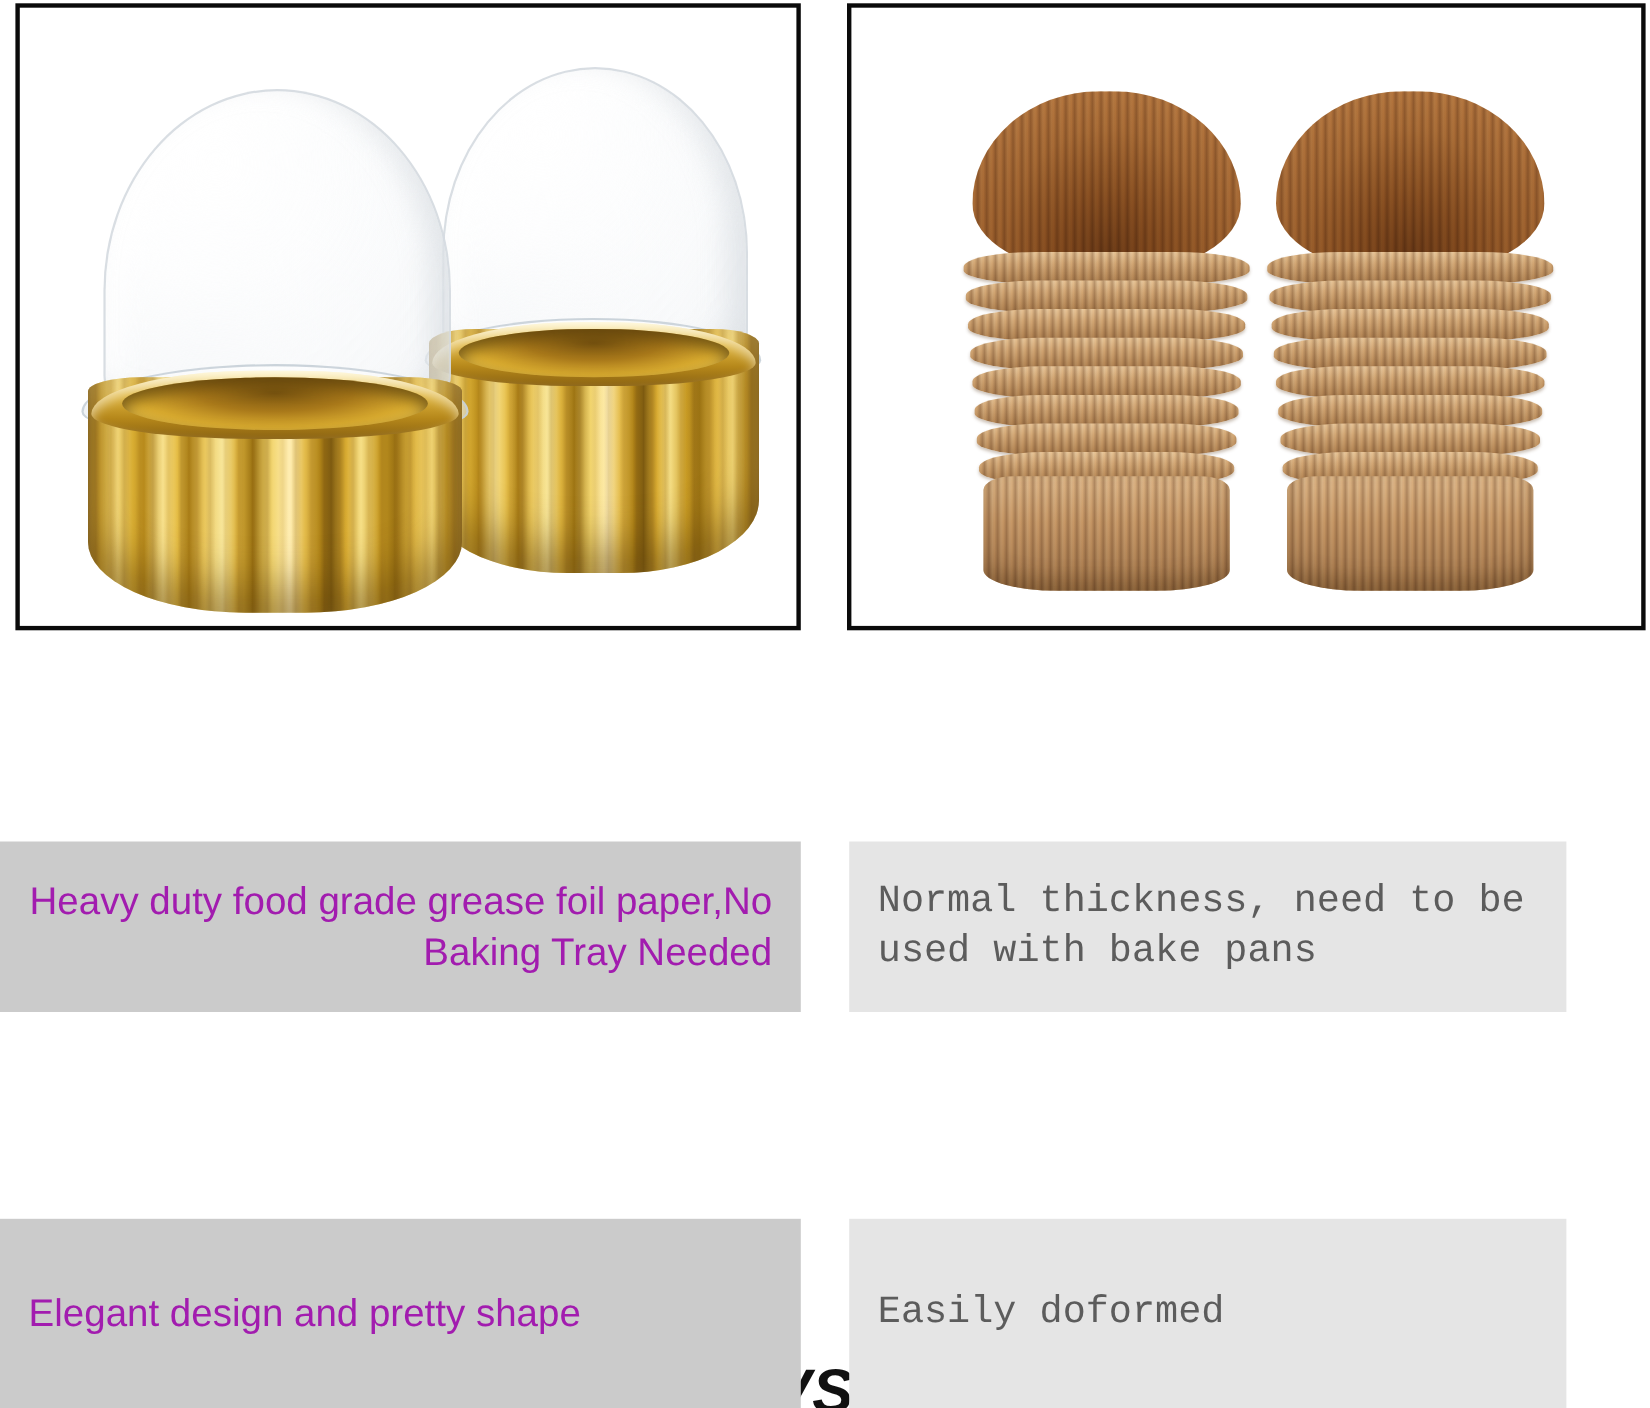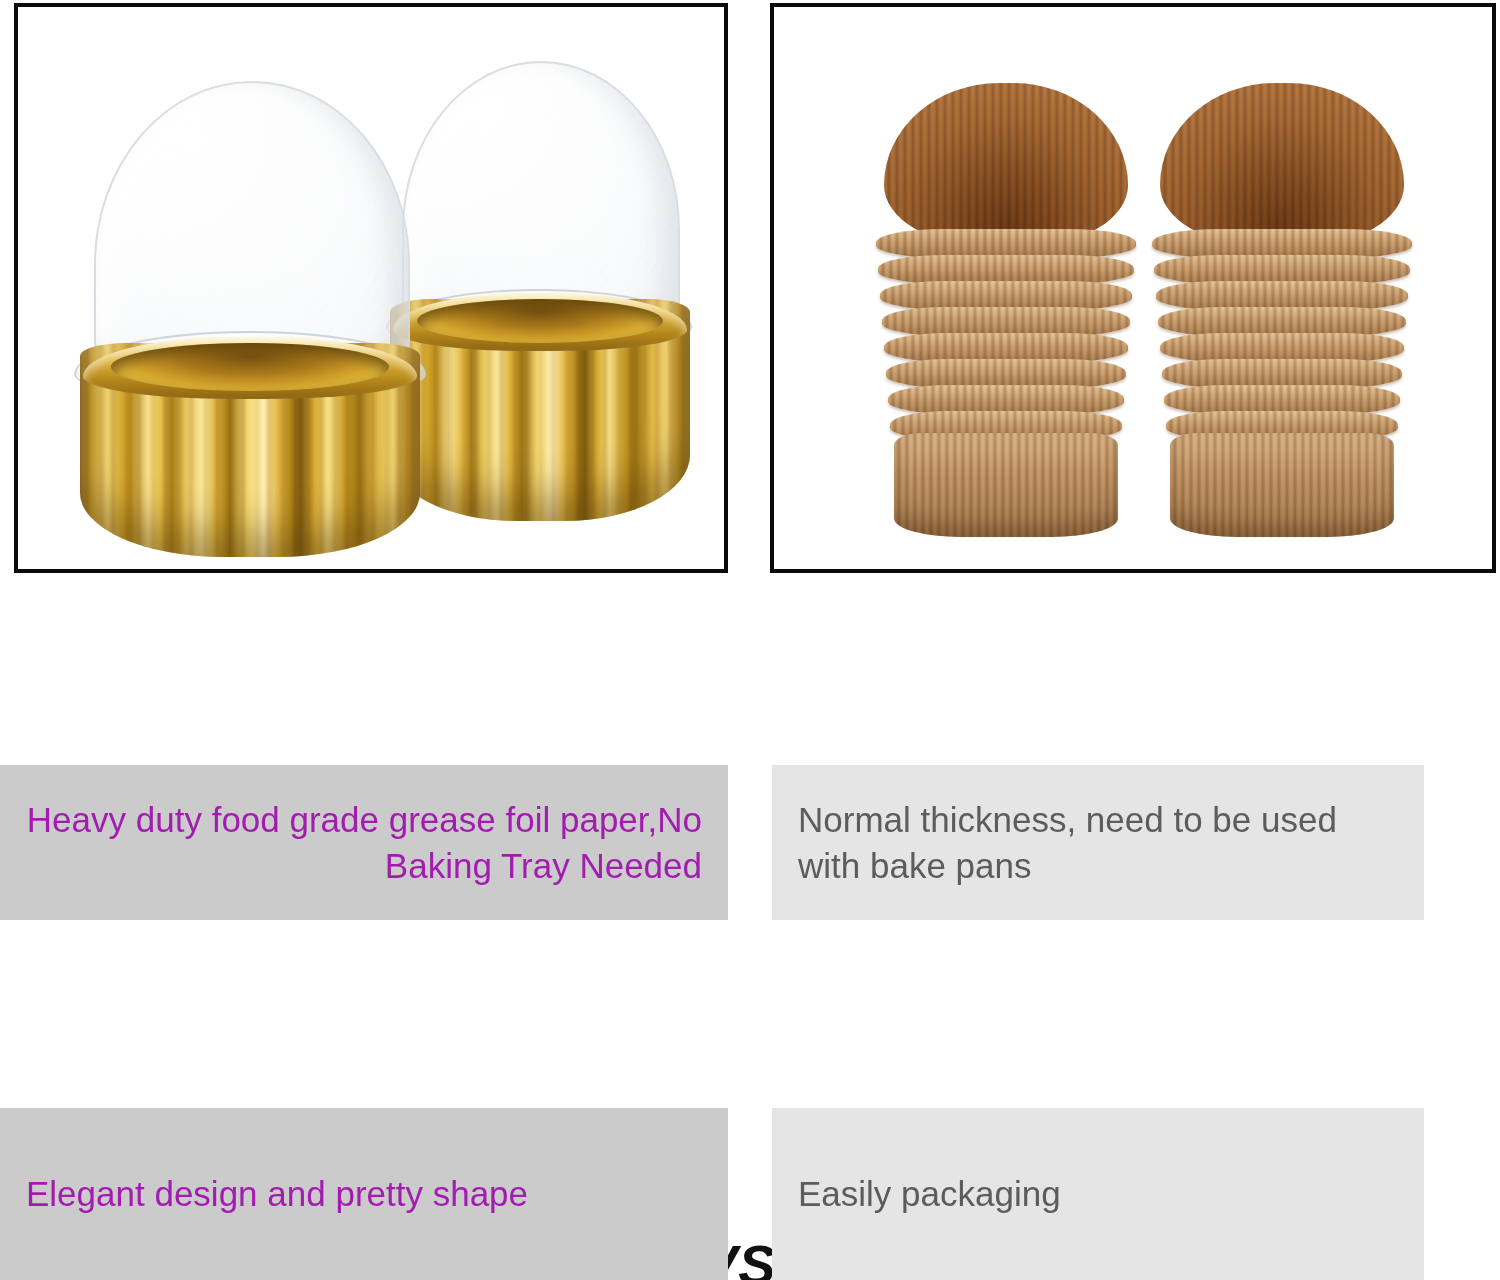--- a/index.html
+++ b/index.html
@@ -139,21 +139,21 @@
   .row.r3 { top:348px; height:172px; }
 
   .cell {
     position:absolute; top:0; height:100%;
     display:flex; align-items:center;
   }
   .cell.ours {
     left:0; width:728px; background:#cbcbcb;
   }
   .cell.normal {
-    left:772px; width:652px; background:#e5e5e5;
+    left:772px; width:652px; background:#e5e5e5;font-family:Liberation Mono, monospace;
   }
   .cell p {
     font-size:35px; line-height:1.30; padding:0 26px; margin:0;
   }
   .cell.ours p   { color:#a21caf;text-align:right; }
   .cell.normal p { color:#5c5c5c; }
   .row.r3 .cell p { font-size:35px; }
 </style>
 </head>
 <body>
@@ -292,18 +292,18 @@
         <p>Normal thickness, need to be used with bake pans</p>
       </div>
     </div>
 
 
     <div class="row r3">
       <div class="cell ours">
         <p>Elegant design and pretty shape</p>
       </div>
       <div class="cell normal">
-        <p>Easily packaging</p>
+        <p>Easily doformed</p>
       </div>
     </div>
 
   </div>
 </div>
 
 </body></html>

